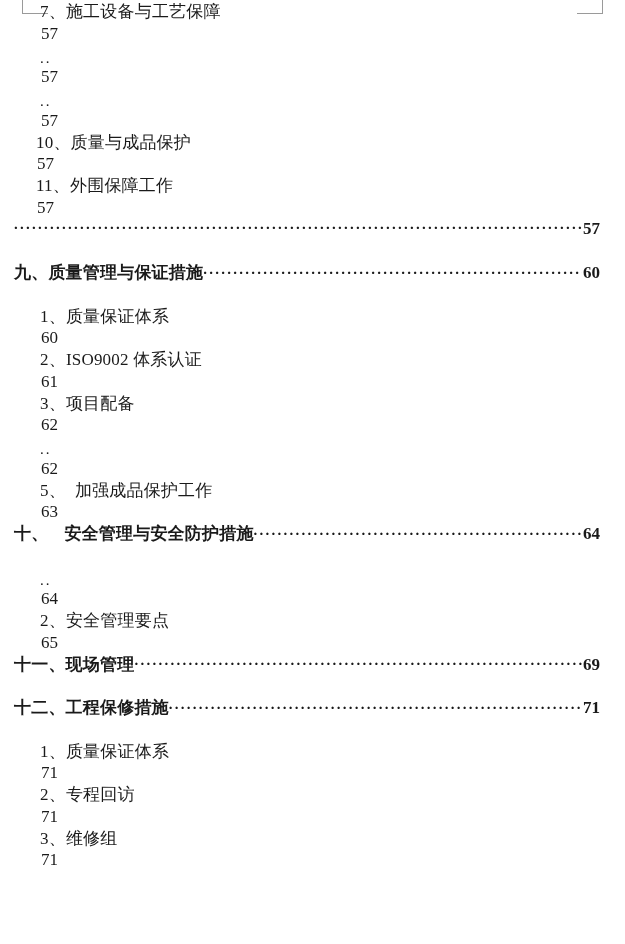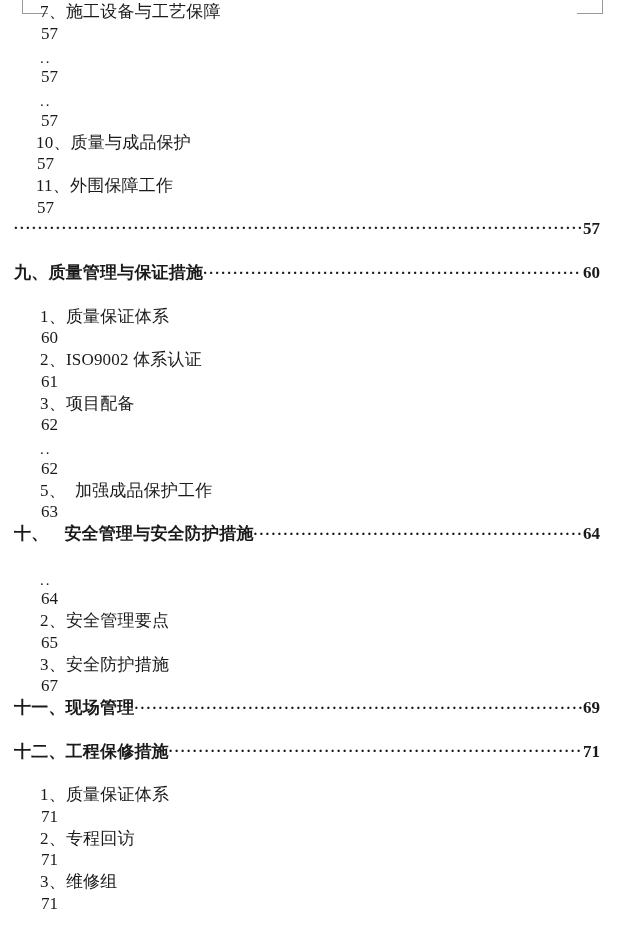--- a/index.html
+++ b/index.html
@@ -179,25 +179,20 @@
       </div>
       <div class="toc-row lvl2">
         <span class="toc-leader"></span>
         <span class="toc-page">64</span>
       </div>
       <div class="toc-row lvl2">
         <span class="toc-label"><span>2、</span><span class="gap-sm"></span><span>安全管理要点</span></span>
         <span class="toc-leader"></span>
         <span class="toc-page">65</span>
       </div>
-      <div class="toc-row lvl2">
-        <span class="toc-label"><span>3、</span><span class="gap-sm"></span><span>安全防护措施</span></span>
-        <span class="toc-leader"></span>
-        <span class="toc-page">67</span>
-      </div>
       <div class="toc-row lvl1">
         <span class="toc-label"><span>十一、</span><span class="gap-sm"></span><span>现场管理</span></span>
         <span class="toc-leader"></span>
         <span class="toc-page">69</span>
       </div>
       <div class="toc-row lvl1">
         <span class="toc-label"><span>十二、</span><span class="gap-sm"></span><span>工程保修措施</span></span>
         <span class="toc-leader"></span>
         <span class="toc-page">71</span>
       </div>

